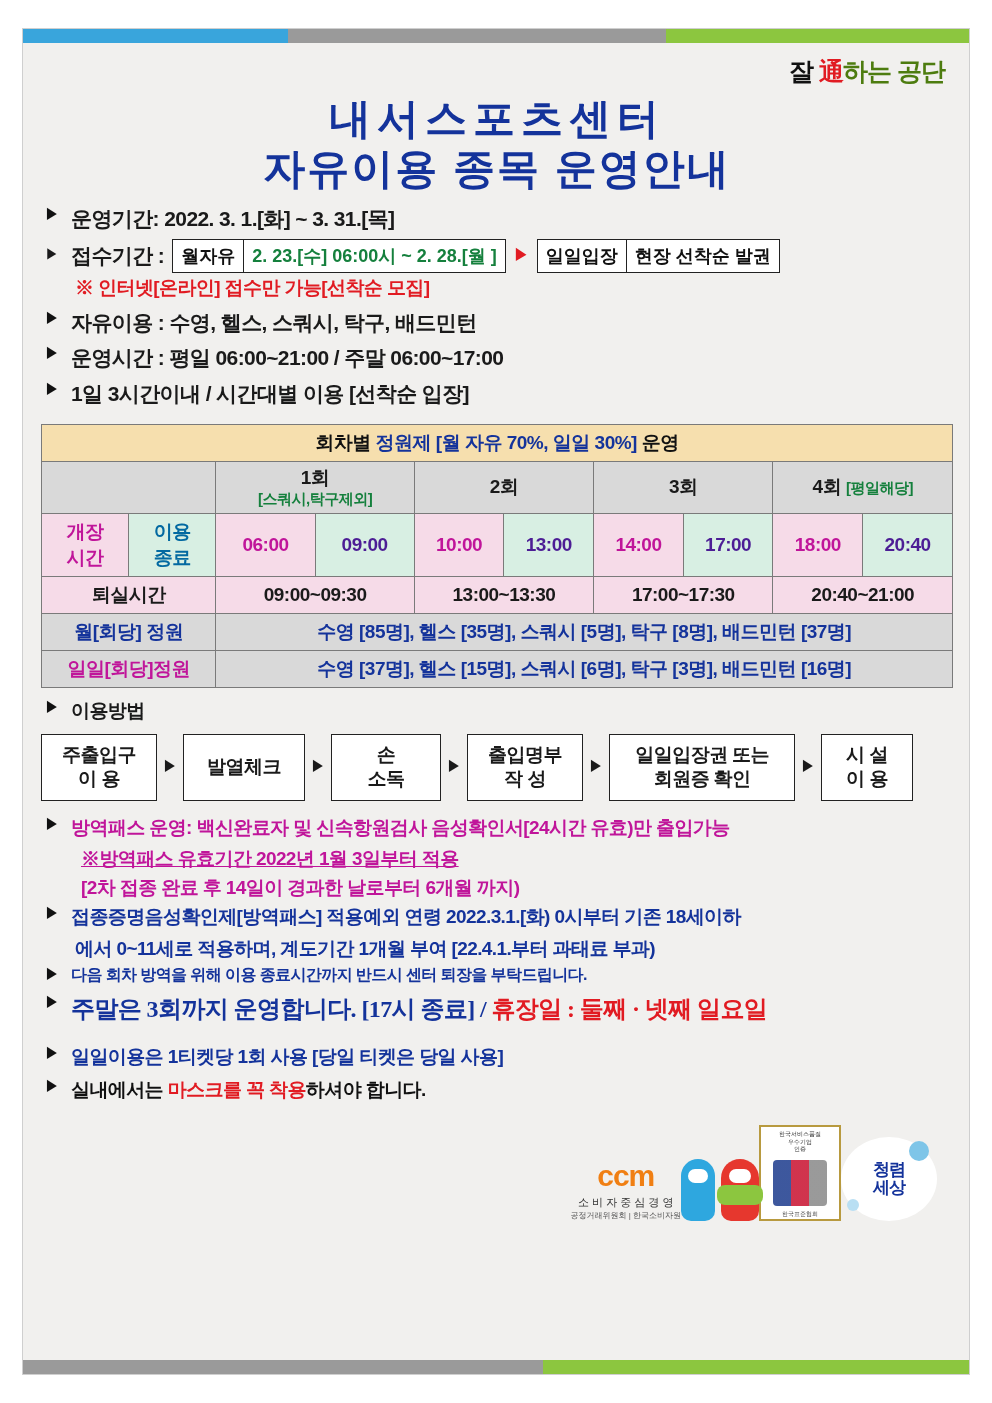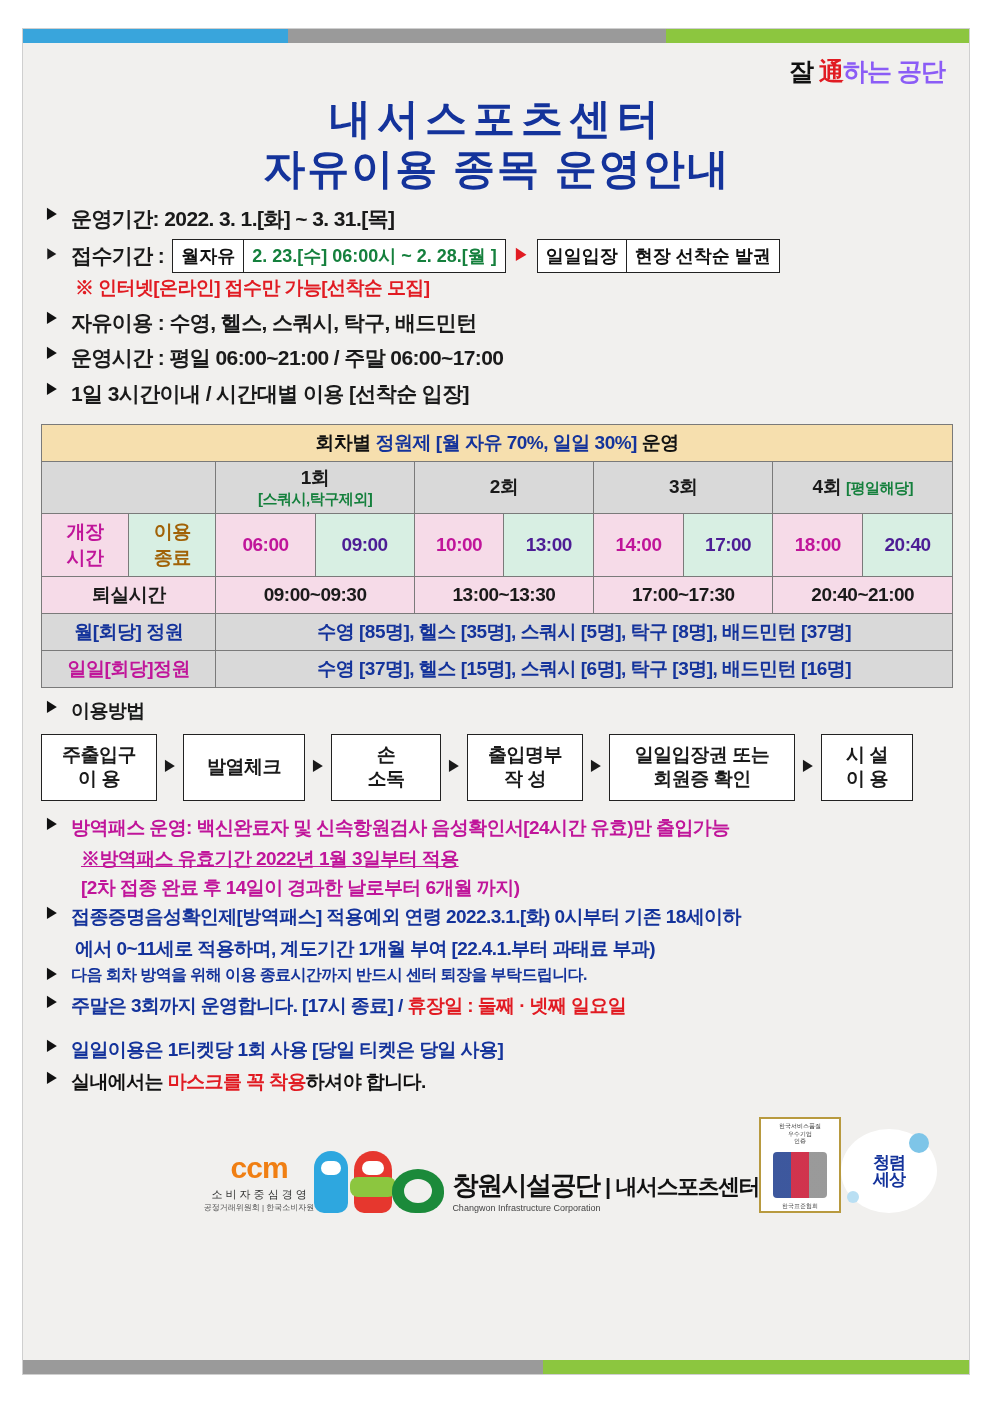--- a/index.html
+++ b/index.html
@@ -28,21 +28,21 @@
   .bar-top .seg2 { width: 40%; background:#9a9a9a; }
   .bar-top .seg3 { width: 32%; background:#8cc63f; }
   .bar-bottom { position:absolute; bottom:0; left:0; width:100%; height:14px; display:flex; }
   .bar-bottom .seg1 { width: 55%; background:#9a9a9a; }
   .bar-bottom .seg2 { width: 45%; background:#8cc63f; }
 
   .content { position:absolute; left:0; top:14px; width:948px; padding: 6px 18px 0 18px; }
 
   .slogan { text-align:right; font-size:25px; font-weight:bold; letter-spacing:-1px; padding-right:8px; margin-top:6px;}
   .slogan .red { color:#e11b22; }
-  .slogan .blue { color:#8b5cf6; }
+  .slogan .blue { color:#4d7c0f; }
 
   .title { text-align:center; color:#14339b; font-weight:bold; letter-spacing:2px; line-height:1.18; margin-top:6px; }
   .title .l1 { font-size:42px; letter-spacing:6px; }
   .title .l2 { font-size:42px; letter-spacing:2px; }
 
   ul.bullets { list-style:none; margin:10px 0 0 0; padding:0; }
   li.bl { position:relative; padding-left:30px; font-size:21px; line-height:1.55; margin-bottom:3px; font-weight:bold; letter-spacing:-0.6px;}
   li.bl::before { content:"▶"; position:absolute; left:4px; top:1px; font-size:14px; color:#111; }
   .sub { padding-left:34px; font-size:19px; font-weight:bold; color:#e11b22; letter-spacing:-0.6px;}
 
@@ -170,21 +170,21 @@
             <div>3회</div>
           </td>
           <td class="cellgray round-head" colspan="2">
             <span>4회</span>
             <span class="blue small">[평일해당]</span>
           </td>
         </tr>
         <tr>
           <td class="cellpink" style="white-space:pre-line; color:#c0159a;">개장
 시간</td>
-          <td class="cellteal" style="white-space:pre-line; color:#a16207;">이용
+          <td class="cellteal" style="white-space:pre-line; color:#0369a1;">이용
 종료</td>
           <td class="cellpink magenta">06:00</td>
           <td class="cellteal green">09:00</td>
           <td class="cellpink magenta">10:00</td>
           <td class="cellteal green">13:00</td>
           <td class="cellpink magenta">14:00</td>
           <td class="cellteal green">17:00</td>
           <td class="cellpink magenta">18:00</td>
           <td class="cellteal green">20:40</td>
         </tr>
@@ -215,66 +215,55 @@
 이    용</div>
         <div class="step-arrow">▶</div>
         <div class="step" style="width:122px;">발열체크</div>
         <div class="step-arrow">▶</div>
         <div class="step" style="white-space:pre-line; width:110px;">손
 소독</div>
         <div class="step-arrow">▶</div>
         <div class="step" style="white-space:pre-line; width:116px;">출입명부
 작    성</div>
         <div class="step-arrow">▶</div>
-        <div class="step" style="white-space:pre-line; width:186px;">일일입장권 또는
+        <div class="step" style="white-space:pre-line; width:186px;font-family:Liberation Serif, serif;">일일입장권 또는
 회원증 확인</div>
         <div class="step-arrow">▶</div>
         <div class="step" style="white-space:pre-line; width:92px;">시 설
 이 용</div>
       </div>
 
       <ul class="bullets" style="margin-top:12px;">
         <li class="bl" style="font-size:19px; color:#c0159a;">방역패스 운영: 백신완료자 및 신속항원검사 음성확인서[24시간 유효)만 출입가능</li>
         <li style="list-style:none; padding-left:40px; font-size:19px; font-weight:bold; color:#c0159a; letter-spacing:-0.6px; line-height:1.5;text-decoration:underline;">※방역패스 유효기간 2022년 1월 3일부터 적용</li>
         <li style="list-style:none; padding-left:40px; font-size:19px; font-weight:bold; color:#c0159a; letter-spacing:-0.6px; line-height:1.5;">[2차 접종 완료 후 14일이 경과한 날로부터 6개월 까지)</li>
         <li class="bl" style="font-size:19px; color:#14339b;">접종증명음성확인제[방역패스] 적용예외 연령 2022.3.1.[화) 0시부터 기존 18세이하</li>
         <li style="list-style:none; padding-left:34px; font-size:19px; font-weight:bold; color:#14339b; letter-spacing:-0.6px; line-height:1.5;">에서 0~11세로 적용하며, 계도기간 1개월 부여 [22.4.1.부터 과태료 부과)</li>
         <li class="bl" style="font-size:16px; color:#14339b;">다음 회차 방역을 위해 이용 종료시간까지 반드시 센터 퇴장을 부탁드립니다.</li>
-        <li class="bl" style="font-size:19px; color:#14339b;">
+        <li class="bl" style="font-size:24px; color:#14339b;font-family:Liberation Serif, serif;">
           <span>주말은 3회까지 운영합니다. [17시 종료] / </span><span class="red">휴장일 : 둘째 · 넷째 일요일</span>
         </li>
         <li class="bl" style="font-size:19px; color:#14339b;margin-top:14px;">일일이용은 1티켓당 1회 사용 [당일 티켓은 당일 사용]</li>
         <li class="bl" style="font-size:19px; color:#111;">
           <span>실내에서는 </span><span class="red">마스크를 꼭 착용</span><span>하셔야 합니다.</span>
         </li>
       </ul>
 
       <div class="logos">
         <div class="logo-item">
           <div class="ccm-text">ccm</div>
           <div class="ccm-sub">소 비 자 중 심 경 영</div>
           <div class="ccm-sub2">공정거래위원회 | 한국소비자원</div>
         </div>
 
         <div class="mascot">
           <div class="m1"></div>
           <div class="m2"></div>
         </div>
 
-        <div class="cw-logo">
-          <div class="cw-mark"></div>
-          <div>
-            <div class="cw-name">
-              <span>창원시설공단</span>
-              <span class="thin">|</span>
-              <span class="thin">내서스포츠센터</span>
-            </div>
-            <div class="cw-eng">Changwon Infrastructure Corporation</div>
-          </div>
-        </div>
 
         <div class="cert">
           <div class="cert-top" style="white-space:pre-line;">한국서비스품질
 우수기업
 인증</div>
           <div class="cert-ribbon"></div>
           <div class="cert-bot">한국표준협회</div>
         </div>
 
         <div class="clean">

